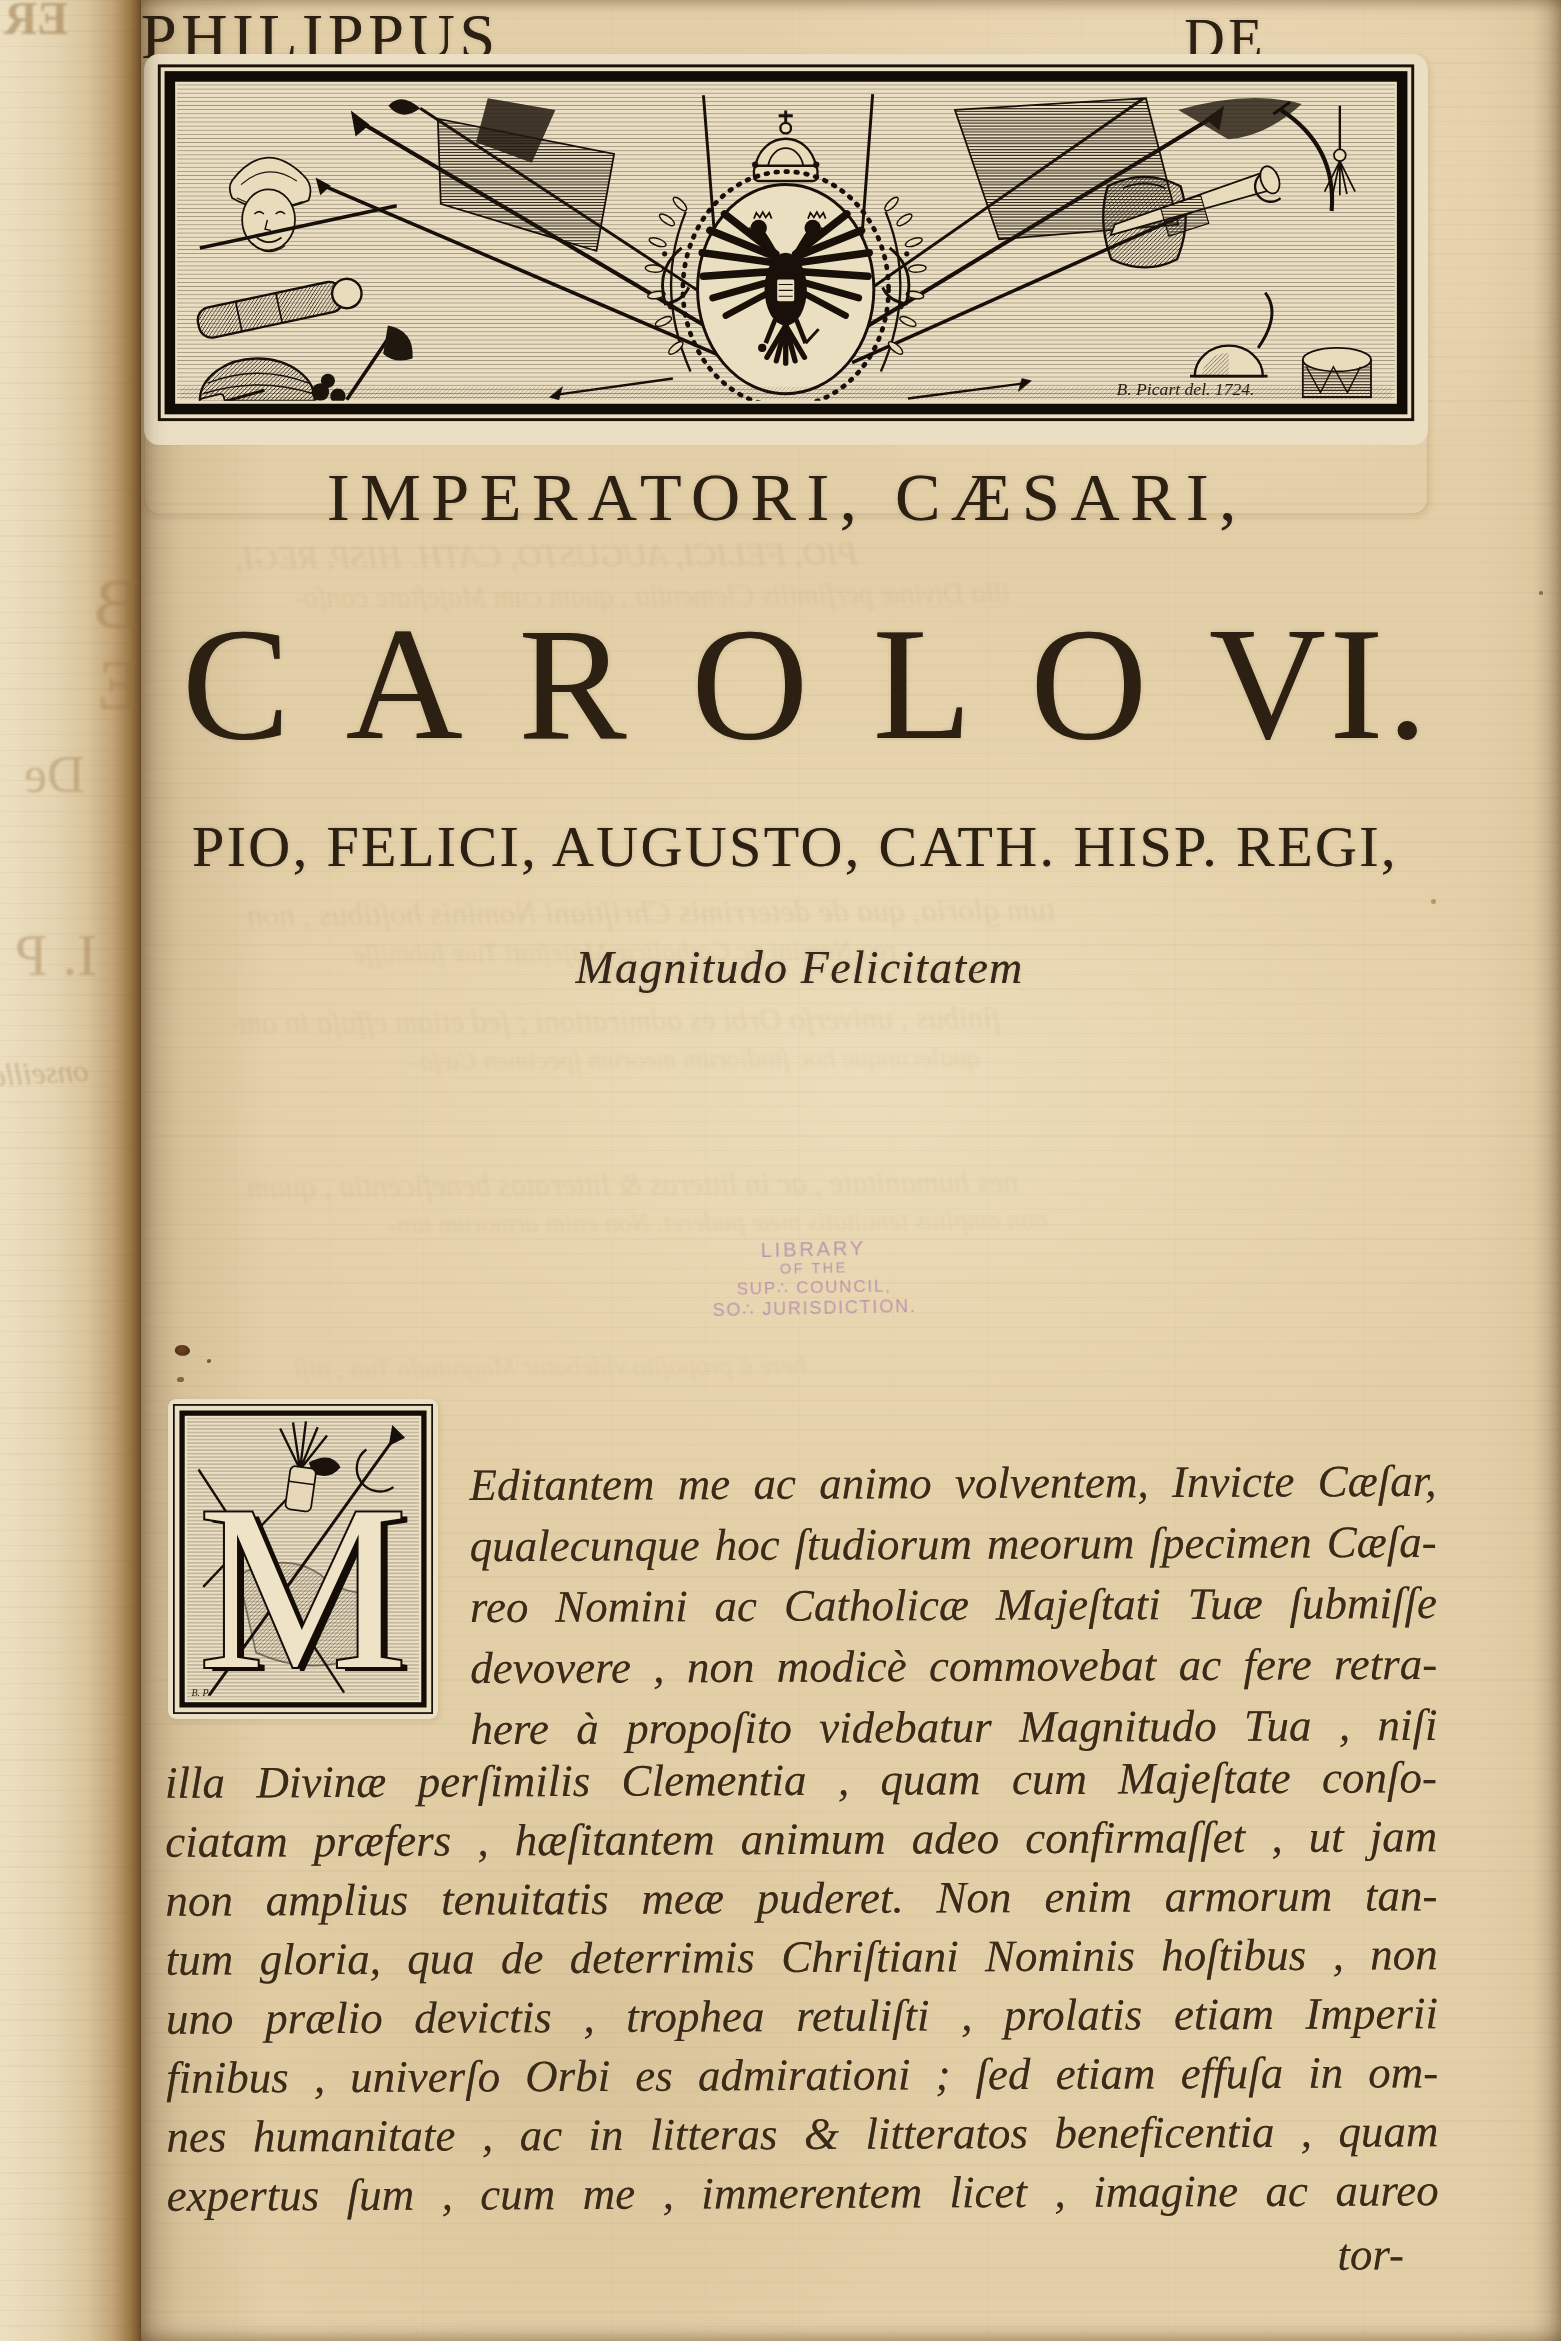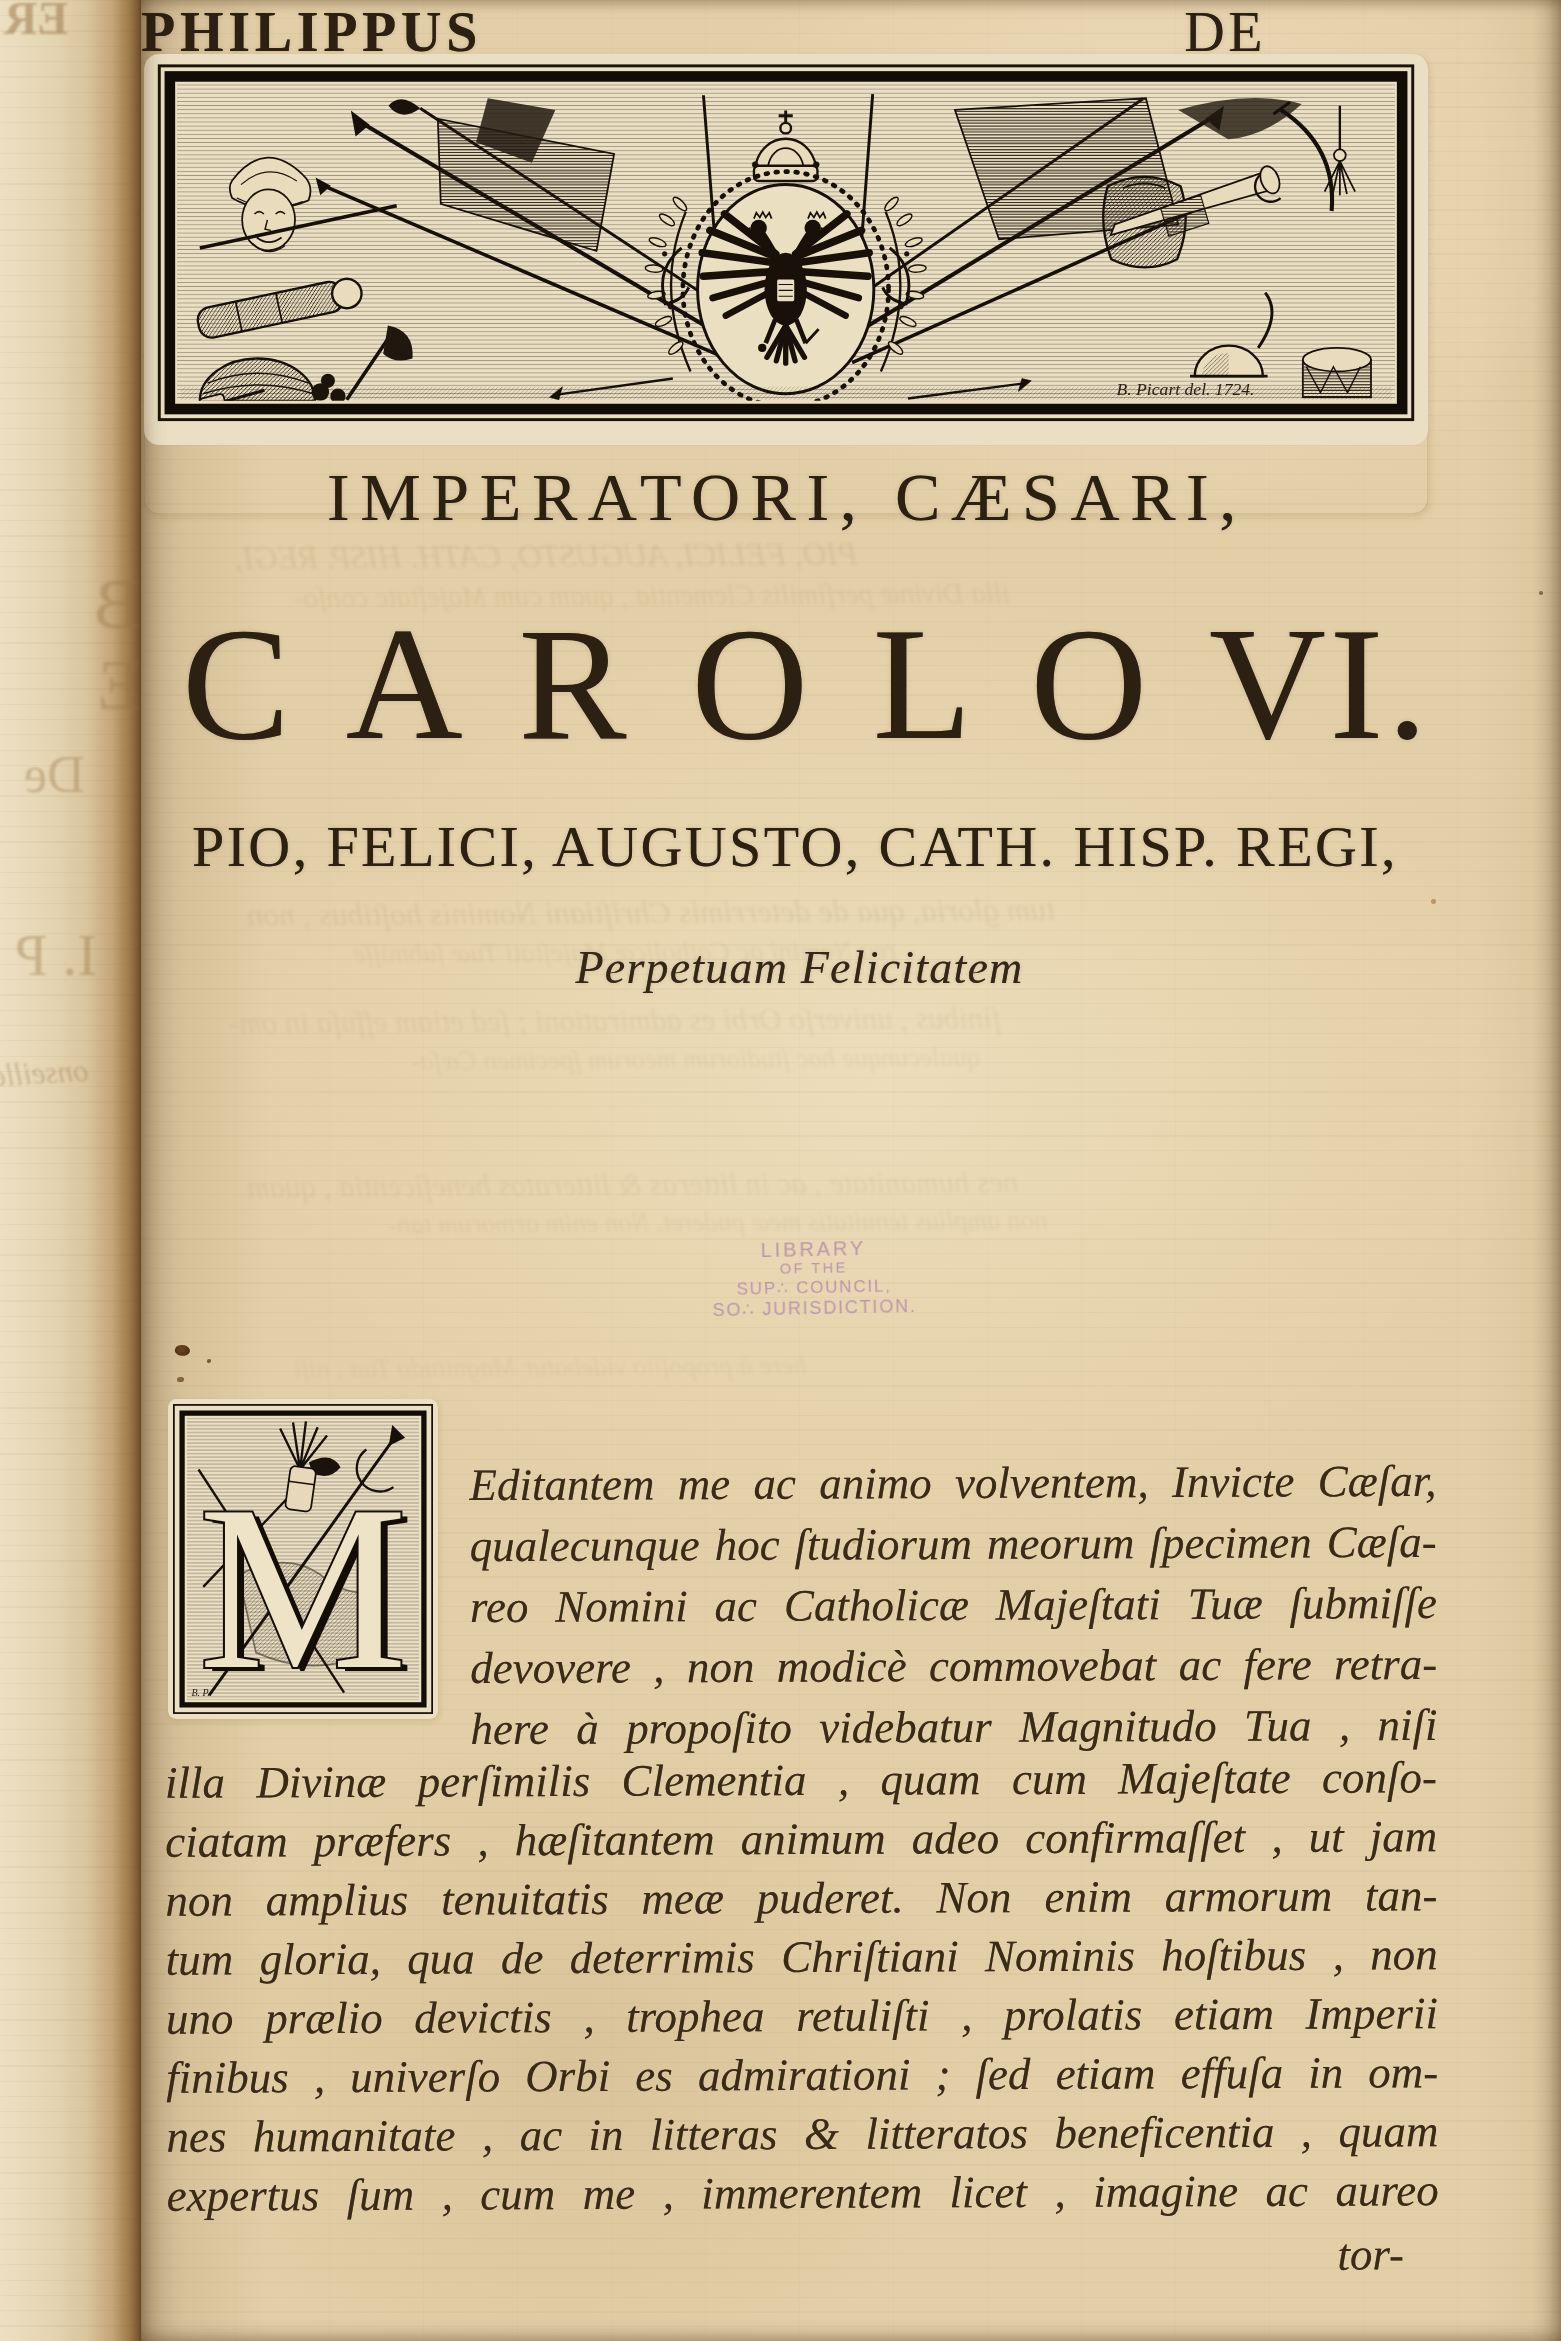--- a/index.html
+++ b/index.html
@@ -41,21 +41,21 @@
   .imperatori{left:29px;top:453px;width:1234px;line-height:88px;font-size:68px;
      letter-spacing:10.6px;text-align:center;}
   .carolo{left:29px;top:610px;width:1249px;line-height:147px;font-size:162px;
      letter-spacing:3.5px;text-align:justify;text-align-last:justify;margin-left:12px;}
   .pio{left:51px;top:814px;width:1203px;line-height:65px;font-size:58px;
      letter-spacing:2.4px;text-align:justify;text-align-last:justify;}
   .wish{left:23.5px;top:938px;width:1270px;line-height:59px;font-size:46px;
      font-style:italic;letter-spacing:1.2px;text-align:center;color:#35261a;}
   .philippus-row{left:78px;top:1060px;width:1125px;height:100px;display:flex;
      align-items:baseline;justify-content:space-between;}
-  .philippus-row .big{font-size:56px;letter-spacing:4.7px;font-weight:bold;}
+  .philippus-row .big{font-size:64px;letter-spacing:4.7px;}
   .philippus-row .small{font-size:56px;letter-spacing:3.5px;}
   
   .stamp{position:absolute;left:532px;top:1238px;width:282px;text-align:center;
      font-family:"Liberation Sans",sans-serif;color:#9a67ab;opacity:.58;
      filter:blur(0.4px);transform:rotate(-1.2deg);z-index:10;}
   .stamp .s1{font-size:20px;line-height:22.3px;letter-spacing:2.9px;}
   .stamp .s2{font-size:14.7px;line-height:17.6px;letter-spacing:2.4px;}
   .stamp .s3{font-size:17px;line-height:20px;letter-spacing:1.8px;}
   .stamp .s4{font-size:18px;line-height:21px;letter-spacing:1.8px;}
   
@@ -269,21 +269,21 @@
           </g>
           <rect x="62" y="566" width="2061" height="22" fill="url(#dh)" opacity=".3"></rect>
           <text x="1655" y="580" font-size="30" font-style="italic" fill="#2a2015">B. Picart del. 1724.</text>
         </g>
       </svg>
     </div>
 
     <div class="t imperatori">IMPERATORI, CÆSARI,</div>
     <div class="t carolo">C A R O L O VI.</div>
     <div class="t pio">PIO, FELICI, AUGUSTO, CATH. HISP. REGI,</div>
-    <div class="t wish">Perpetuam Felicitatem</div>
+    <div class="t wish">Magnitudo Felicitatem</div>
     <div class="philippus-row">
       <span class="t big" style="position:static">PHILIPPUS</span>
       <span class="t small" style="position:static">DE</span>
     </div>
 
     <div class="stamp">
       <div class="s1">LIBRARY</div>
       <div class="s2">OF THE</div>
       <div class="s3">SUP∴ COUNCIL,</div>
       <div class="s4">SO∴ JURISDICTION.</div>

